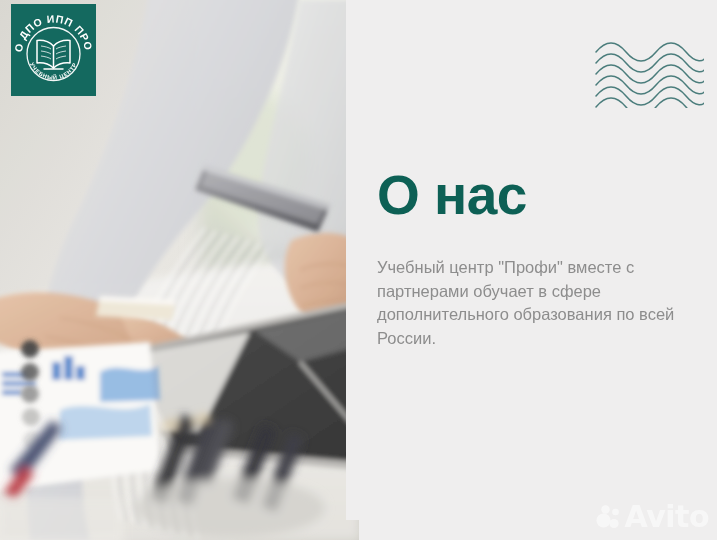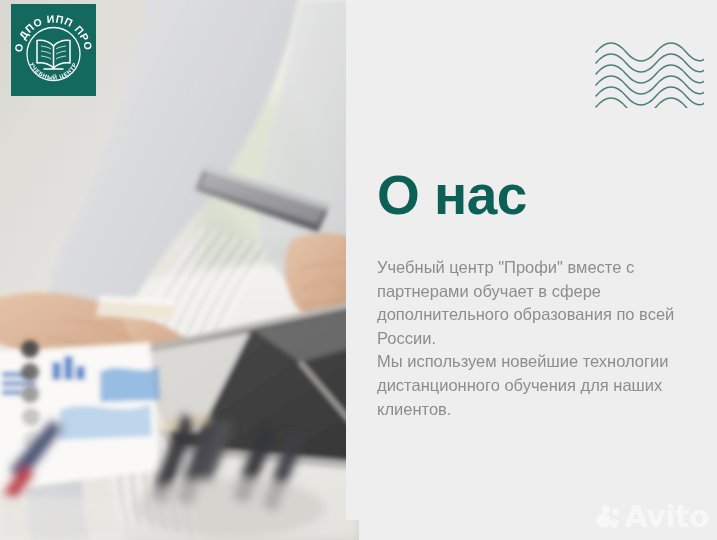--- a/index.html
+++ b/index.html
@@ -358,21 +358,20 @@
           <path d="M2 58 C12 46, 22 46, 32 58 S52 70, 62 58 S82 46, 92 58 S110 68, 112 62"></path>
           <path d="M2 69 C12 57, 22 57, 32 69 S52 81, 62 69 S82 57, 92 69 S110 79, 112 73"></path>
         </g>
       </svg>
     </div>
 
     <h1 class="page-title">О нас</h1>
 
     <div class="body-copy">
       <p>Учебный центр "Профи" вместе с партнерами обучает в сфере дополнительного образования по всей России.</p>
-      <p>Мы используем новейшие технологии дистанционного обучения для наших клиентов.</p>
     </div>
   </div>
 
   <div class="avito-watermark">
     <svg class="avito-dots" width="26" height="26" viewBox="0 0 26 26">
       <circle cx="7.5" cy="16.5" r="7" fill="#ffffff"></circle>
       <circle cx="18" cy="19.5" r="4.6" fill="#ffffff"></circle>
       <circle cx="9.5" cy="5.5" r="4.2" fill="#ffffff"></circle>
       <circle cx="19.5" cy="8" r="3.3" fill="#ffffff"></circle>
     </svg>

